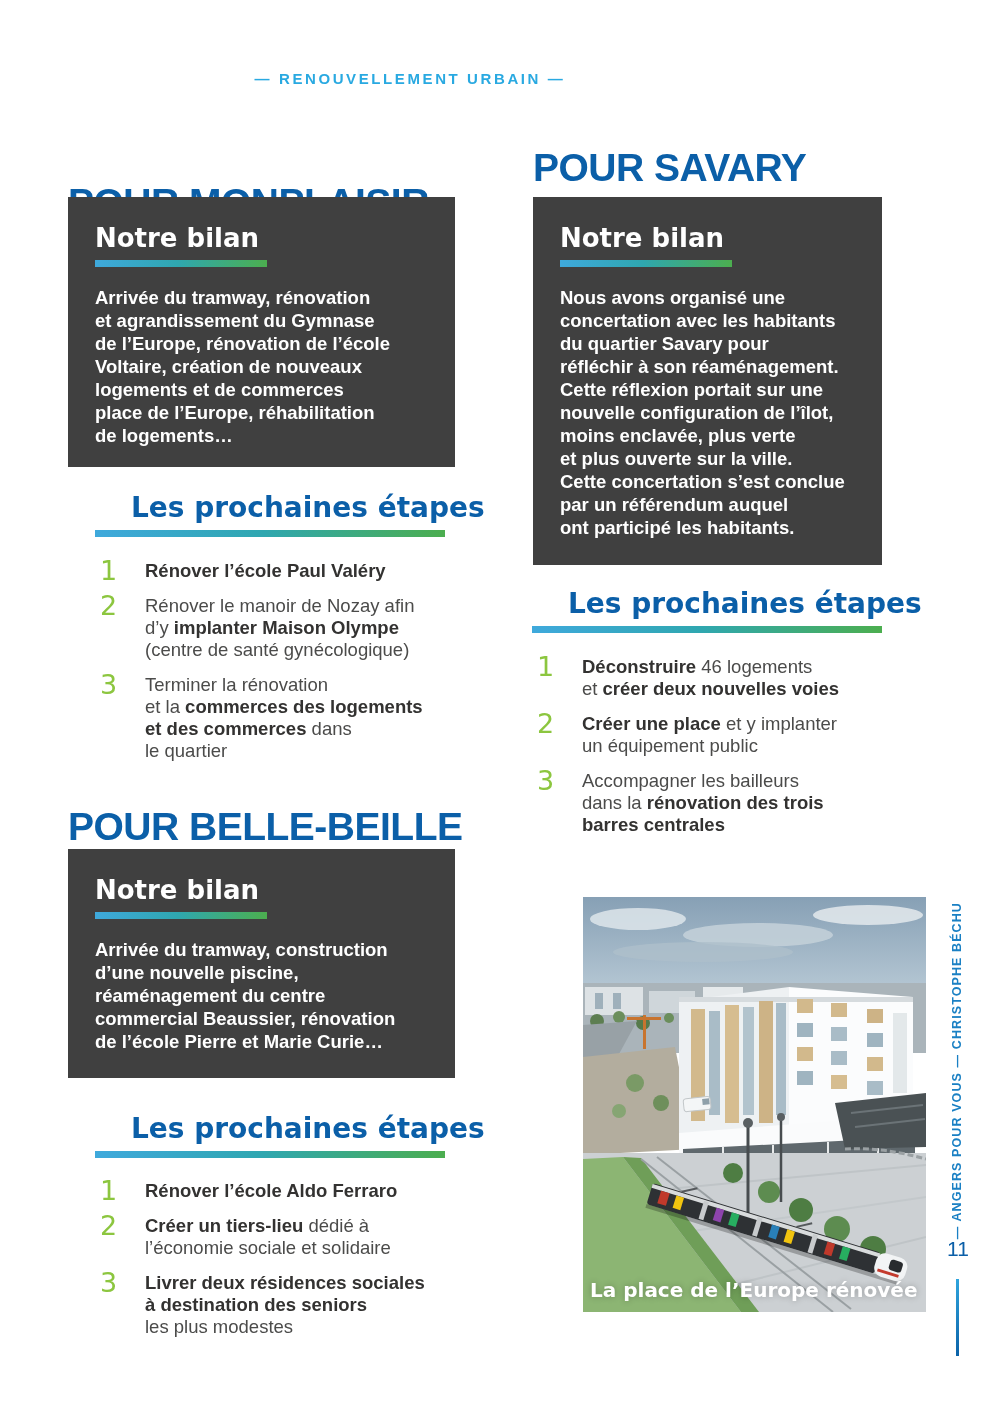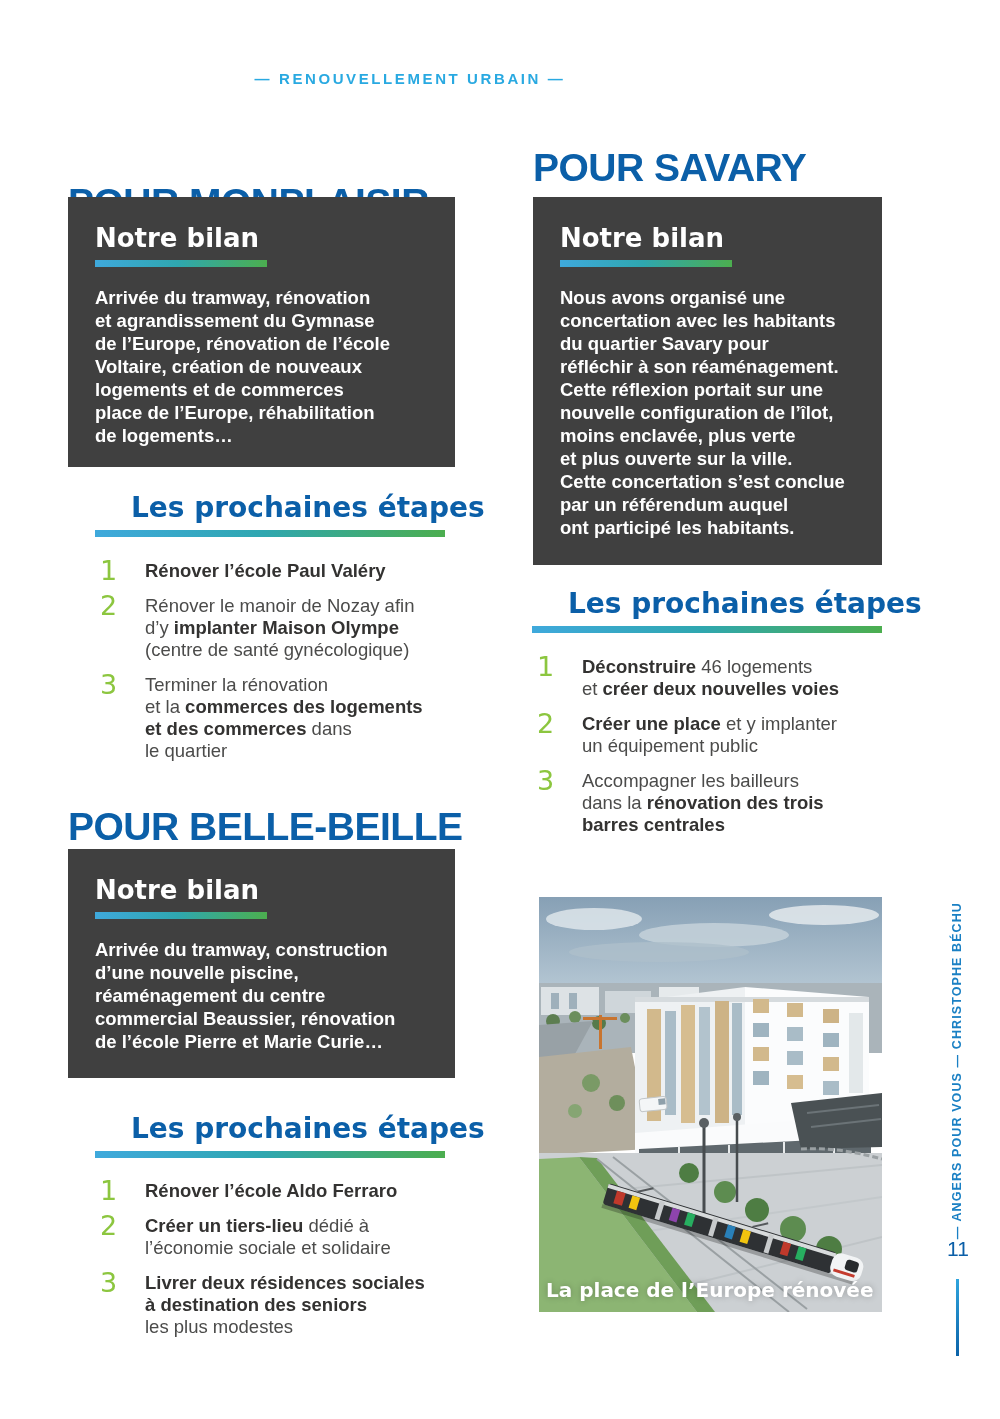--- a/index.html
+++ b/index.html
@@ -47,21 +47,21 @@
   .step{display:flex;align-items:flex-start;}
   .step-num{
     width:45px;flex:0 0 45px;color:#8cc63f;font-size:27px;line-height:22px;
     font-weight:400;font-family:"DejaVu Sans",sans-serif;
   }
   .step-text{
     font-size:18.5px;line-height:22px;color:#4b4b4a;white-space:pre-line;
   }
   .step-text b{color:#333231;}
   
-  .photo{overflow:hidden;}
+  .photo{overflow:hidden;margin-left:44px;}
   .photo svg{display:block;}
   .caption{
     position:absolute;left:7px;bottom:10px;color:#fff;
     font-family:"DejaVu Sans",sans-serif;font-weight:bold;font-size:20px;
     text-shadow:0 0 6px rgba(0,0,0,0.25);white-space:nowrap;
   }
   
   .vertical-strip{
     left:944px;top:926px;height:290px;width:26px;
     display:flex;align-items:center;justify-content:center;

